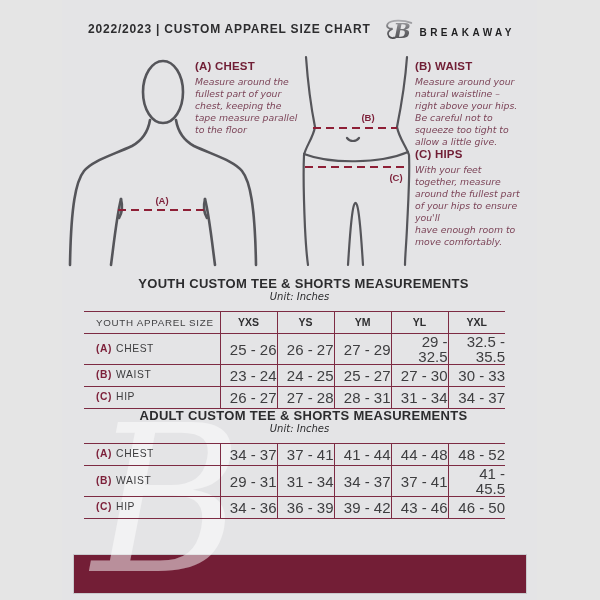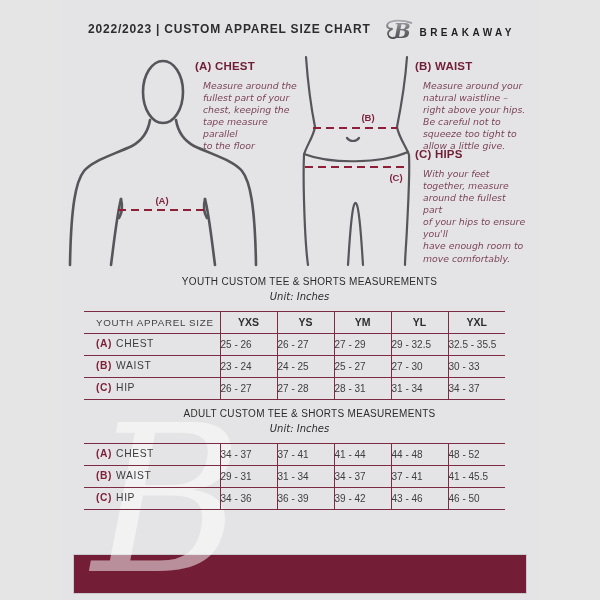--- a/index.html
+++ b/index.html
@@ -12,50 +12,50 @@
   .hdr-title{position:absolute;left:26px;top:22px;font-size:12px;font-weight:bold;
              letter-spacing:.8px;color:#2d2d2f;white-space:nowrap;}
   .brand{position:absolute;right:22px;top:17px;display:flex;align-items:center;gap:5px;}
   .brand-name{font-size:10px;font-weight:bold;letter-spacing:3.5px;color:#1f1f21;}
 
   
   .figs{position:absolute;left:0;top:52px;width:475px;height:218px;}
   .figs svg.bodies{position:absolute;left:0;top:0;}
   .mtxt{position:absolute;}
   .mtxt h3{margin:0 0 4px 0;font-size:11.5px;font-weight:bold;color:#701e35;letter-spacing:.2px;}
-  .mtxt p{margin:8px;font-size:9.3px;font-style:italic;line-height:1.3;color:#7c4458;
+  .mtxt p{margin:0;font-size:9.3px;font-style:italic;line-height:1.3;color:#7c4458;
           white-space:pre-line;font-family:"DejaVu Sans",sans-serif;}
   .mtxt.chest{left:133px;top:8px;width:110px;}
   .mtxt.waist{left:353px;top:8px;width:120px;}
   .mtxt.hips{left:353px;top:96px;width:120px;}
 
   
-  .sec-title{position:absolute;left:10px;width:100%;text-align:center;font-size:10px;
-             font-weight:normal;color:#2c2c2e;letter-spacing:.3px;}
+  .sec-title{position:absolute;left:4px;width:100%;text-align:center;font-size:13px;
+             font-weight:bold;color:#2c2c2e;letter-spacing:.3px;}
   .sec-unit{position:absolute;left:0;width:100%;text-align:center;font-size:10px;
             font-style:italic;color:#2c2c2e;font-family:"DejaVu Sans",sans-serif;}
   .t-youth-title{top:276px;} .t-youth-unit{top:291px;}
   .t-adult-title{top:408px;} .t-adult-unit{top:423px;}
 
   
   table.size{position:absolute;left:22px;width:421px;border-collapse:collapse;
              table-layout:fixed;z-index:2;}
   table.size.youth{top:311px;} table.size.adult{top:443px;}
   table.size col.c0{width:136px;} table.size col.cn{width:57px;}
   table.size tr{height:22px;}
   table.size th,table.size td{border-top:1.5px solid #7d2b43;padding:0;line-height:1;}
   table.size tr:last-child th,table.size tr:last-child td{border-bottom:1.5px solid #7d2b43;}
   table.size th+th,table.size td+td{border-left:1.5px solid #7d2b43;}
   table.size th.lbl{font-weight:normal;text-align:left;padding-left:12px;font-size:9.8px;
                     color:#424244;letter-spacing:.7px;}
   table.size th.sz{font-size:10.5px;font-weight:bold;color:#2e2e30;text-align:center;}
   table.size td.rowlbl{text-align:left;padding-left:12px;font-size:10.3px;color:#3b3b3d;
                        letter-spacing:.6px;}
   table.size td.rowlbl .pfx{color:#7c1f39;font-weight:bold;margin-right:4px;}
-  table.size td.val{text-align:left;font-size:10px;color:#3e3e40;}
+  table.size td.val{text-align:right;font-size:15px;color:#3e3e40;}
 
   
   .watermark{position:absolute;left:30px;top:398px;font-family:"DejaVu Serif",serif;
              font-style:italic;font-size:205px;line-height:1;color:rgba(255,255,255,.5);
              z-index:1;pointer-events:none;}
   .footer-bar{position:absolute;left:11px;top:554px;width:452px;height:38px;
               background:#731e36;border:1px solid #c9cacd;}
 </style>
 </head>
 <body>

